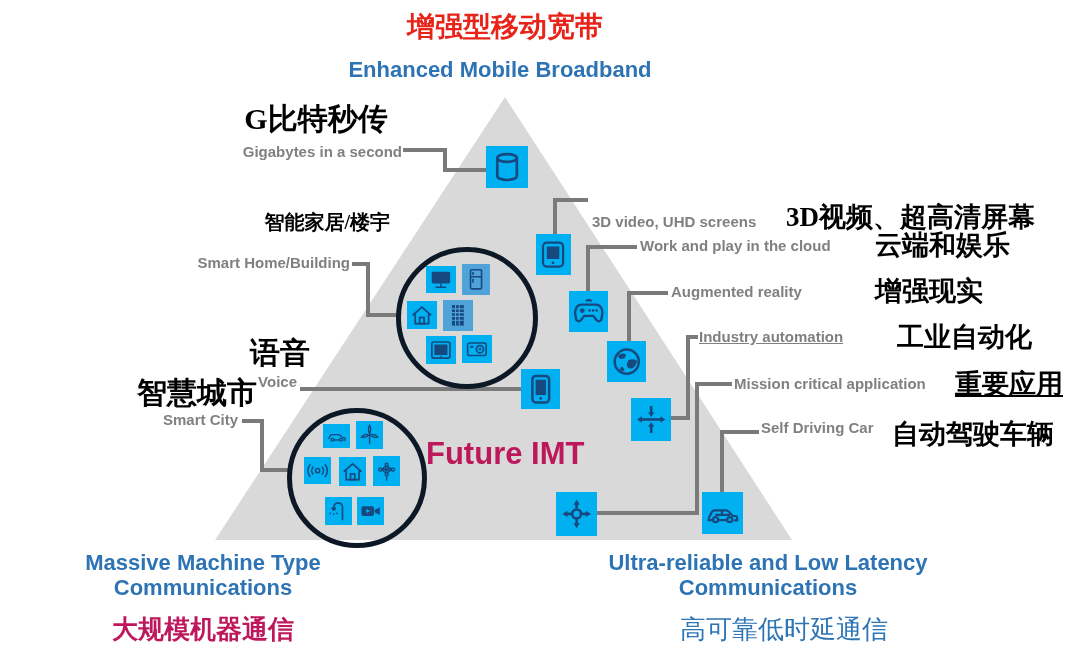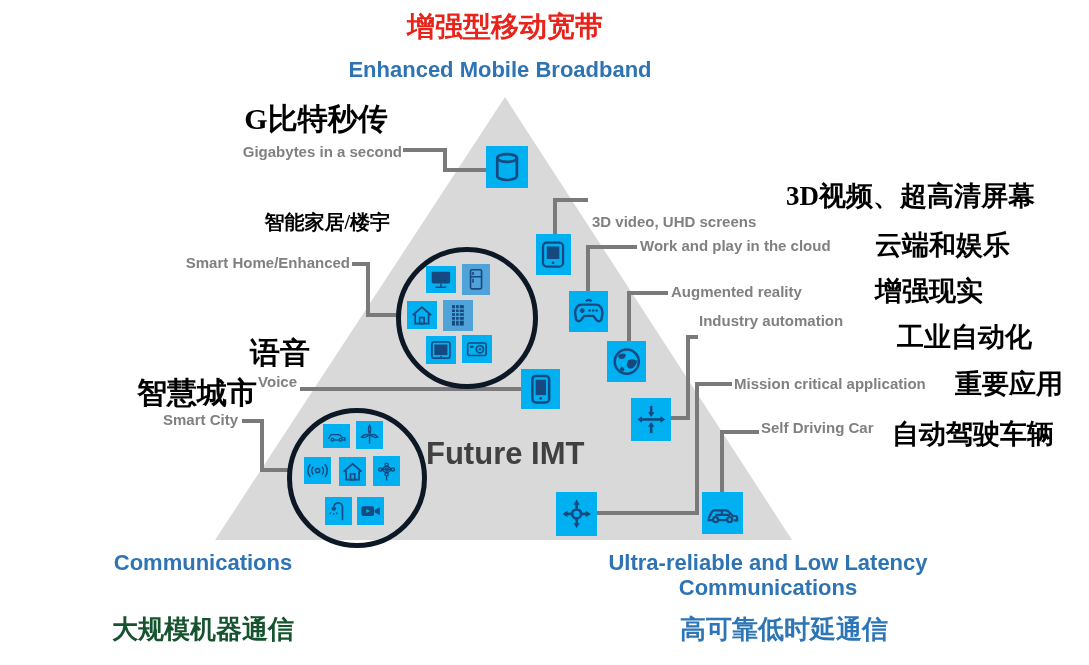--- a/index.html
+++ b/index.html
@@ -31,38 +31,38 @@
   #home-zh{left:190px;top:209px;width:200px;font-size:20px;}
   #home-en{left:150px;top:254px;width:200px;}
   #voice-zh{left:210px;top:333px;width:100px;font-size:30px;}
   #voice-en{left:197px;top:373px;width:100px;}
   #city-zh{left:60px;top:373px;width:197px;font-size:30px;}
   #city-en{left:40px;top:411px;width:198px;}
   
   #v3d-en{left:592px;top:191px;margin-top:22px;}
   #cloud-en{left:640px;top:237px;}
   #ar-en{left:671px;top:283px;}
-  #ind-en{left:699px;top:312px;}
+  #ind-en{left:699px;top:328px;text-decoration:underline;}
   #mis-en{left:734px;top:375px;}
   #sdc-en{left:761px;top:419px;}
   
   .zh-right{font-size:27px;}
-  #v3d-zh{left:786px;top:178px;}
+  #v3d-zh{left:786px;top:199px;}
   #cloud-zh{left:875px;top:227px;}
   #ar-zh{left:875px;top:273px;}
   #ind-zh{left:897px;top:319px;}
-  #mis-zh{left:955px;top:366px;}
+  #mis-zh{left:955px;top:366px;text-decoration:underline;}
   #sdc-zh{left:892px;top:416px;}
   
-  #future-imt{left:426px;top:436px;width:200px;color:#404040;font-weight:bold;font-size:31px;white-space:nowrap;}
+  #future-imt{left:426px;top:436px;width:200px;color:#be185d;font-weight:bold;font-size:31px;white-space:nowrap;}
   
   #mmtc-en{left:38px;top:550px;width:330px;font-size:22px;line-height:25px;}
-  #mmtc-zh{left:38px;top:612px;width:330px;font-size:26px;color:#14532d;font-weight:bold;text-align:center;}
+  #mmtc-zh{left:38px;top:612px;width:330px;font-size:26px;color:#be185d;font-weight:bold;text-align:center;}
   #urllc-en{left:572px;top:550px;width:392px;font-size:22px;line-height:25px;}
-  #urllc-zh{left:588px;top:612px;width:392px;font-size:26px;color:#2e75b6;font-weight:bold;text-align:center;}
+  #urllc-zh{left:588px;top:612px;width:392px;font-size:26px;color:#2e75b6;font-weight:normal;text-align:center;}
 </style>
 </head>
 <body>
 
 <div id="stage">
 
   <div id="triangle" class="abs"></div>
 
   <div class="abs line" style="left:403px;top:148px;width:44px;height:4px"></div>
   <div class="abs line" style="left:443px;top:148px;width:4px;height:24px"></div>
@@ -278,21 +278,21 @@
     </svg>
   </div>
 
   <div id="title-zh" class="abs">增强型移动宽带</div>
   <div id="title-en" class="abs blue-head">Enhanced Mobile Broadband</div>
 
   <div id="gig-zh" class="abs zh-black">G比特秒传</div>
   <div id="gig-en" class="abs en-gray right-align">Gigabytes in a second</div>
 
   <div id="home-zh" class="abs zh-black right-align">智能家居/楼宇</div>
-  <div id="home-en" class="abs en-gray right-align">Smart Home/Enhanced</div>
+  <div id="home-en" class="abs en-gray right-align">Smart Home/Building</div>
 
   <div id="voice-zh" class="abs zh-black right-align">语音</div>
   <div id="voice-en" class="abs en-gray right-align">Voice</div>
 
   <div id="city-en" class="abs en-gray right-align">Smart City</div>
   <div id="city-zh" class="abs zh-black right-align">智慧城市</div>
 
   <div id="v3d-en" class="abs en-gray">3D video, UHD  screens</div>
   <div id="v3d-zh" class="abs zh-black zh-right">3D视频、超高清屏幕</div>
 
@@ -307,20 +307,21 @@
 
   <div id="mis-en" class="abs en-gray">Mission critical  application</div>
   <div id="mis-zh" class="abs zh-black zh-right">重要应用</div>
 
   <div id="sdc-en" class="abs en-gray">Self Driving Car</div>
   <div id="sdc-zh" class="abs zh-black zh-right">自动驾驶车辆</div>
 
   <div id="future-imt" class="abs">Future IMT</div>
 
   <div id="mmtc-en" class="abs blue-head">
+    <div>Massive Machine Type</div>
     <div>Communications</div>
   </div>
   <div id="mmtc-zh" class="abs">大规模机器通信</div>
 
   <div id="urllc-en" class="abs blue-head">
     <div>Ultra-reliable  and Low Latency</div>
     <div>Communications</div>
   </div>
   <div id="urllc-zh" class="abs">高可靠低时延通信</div>
 

